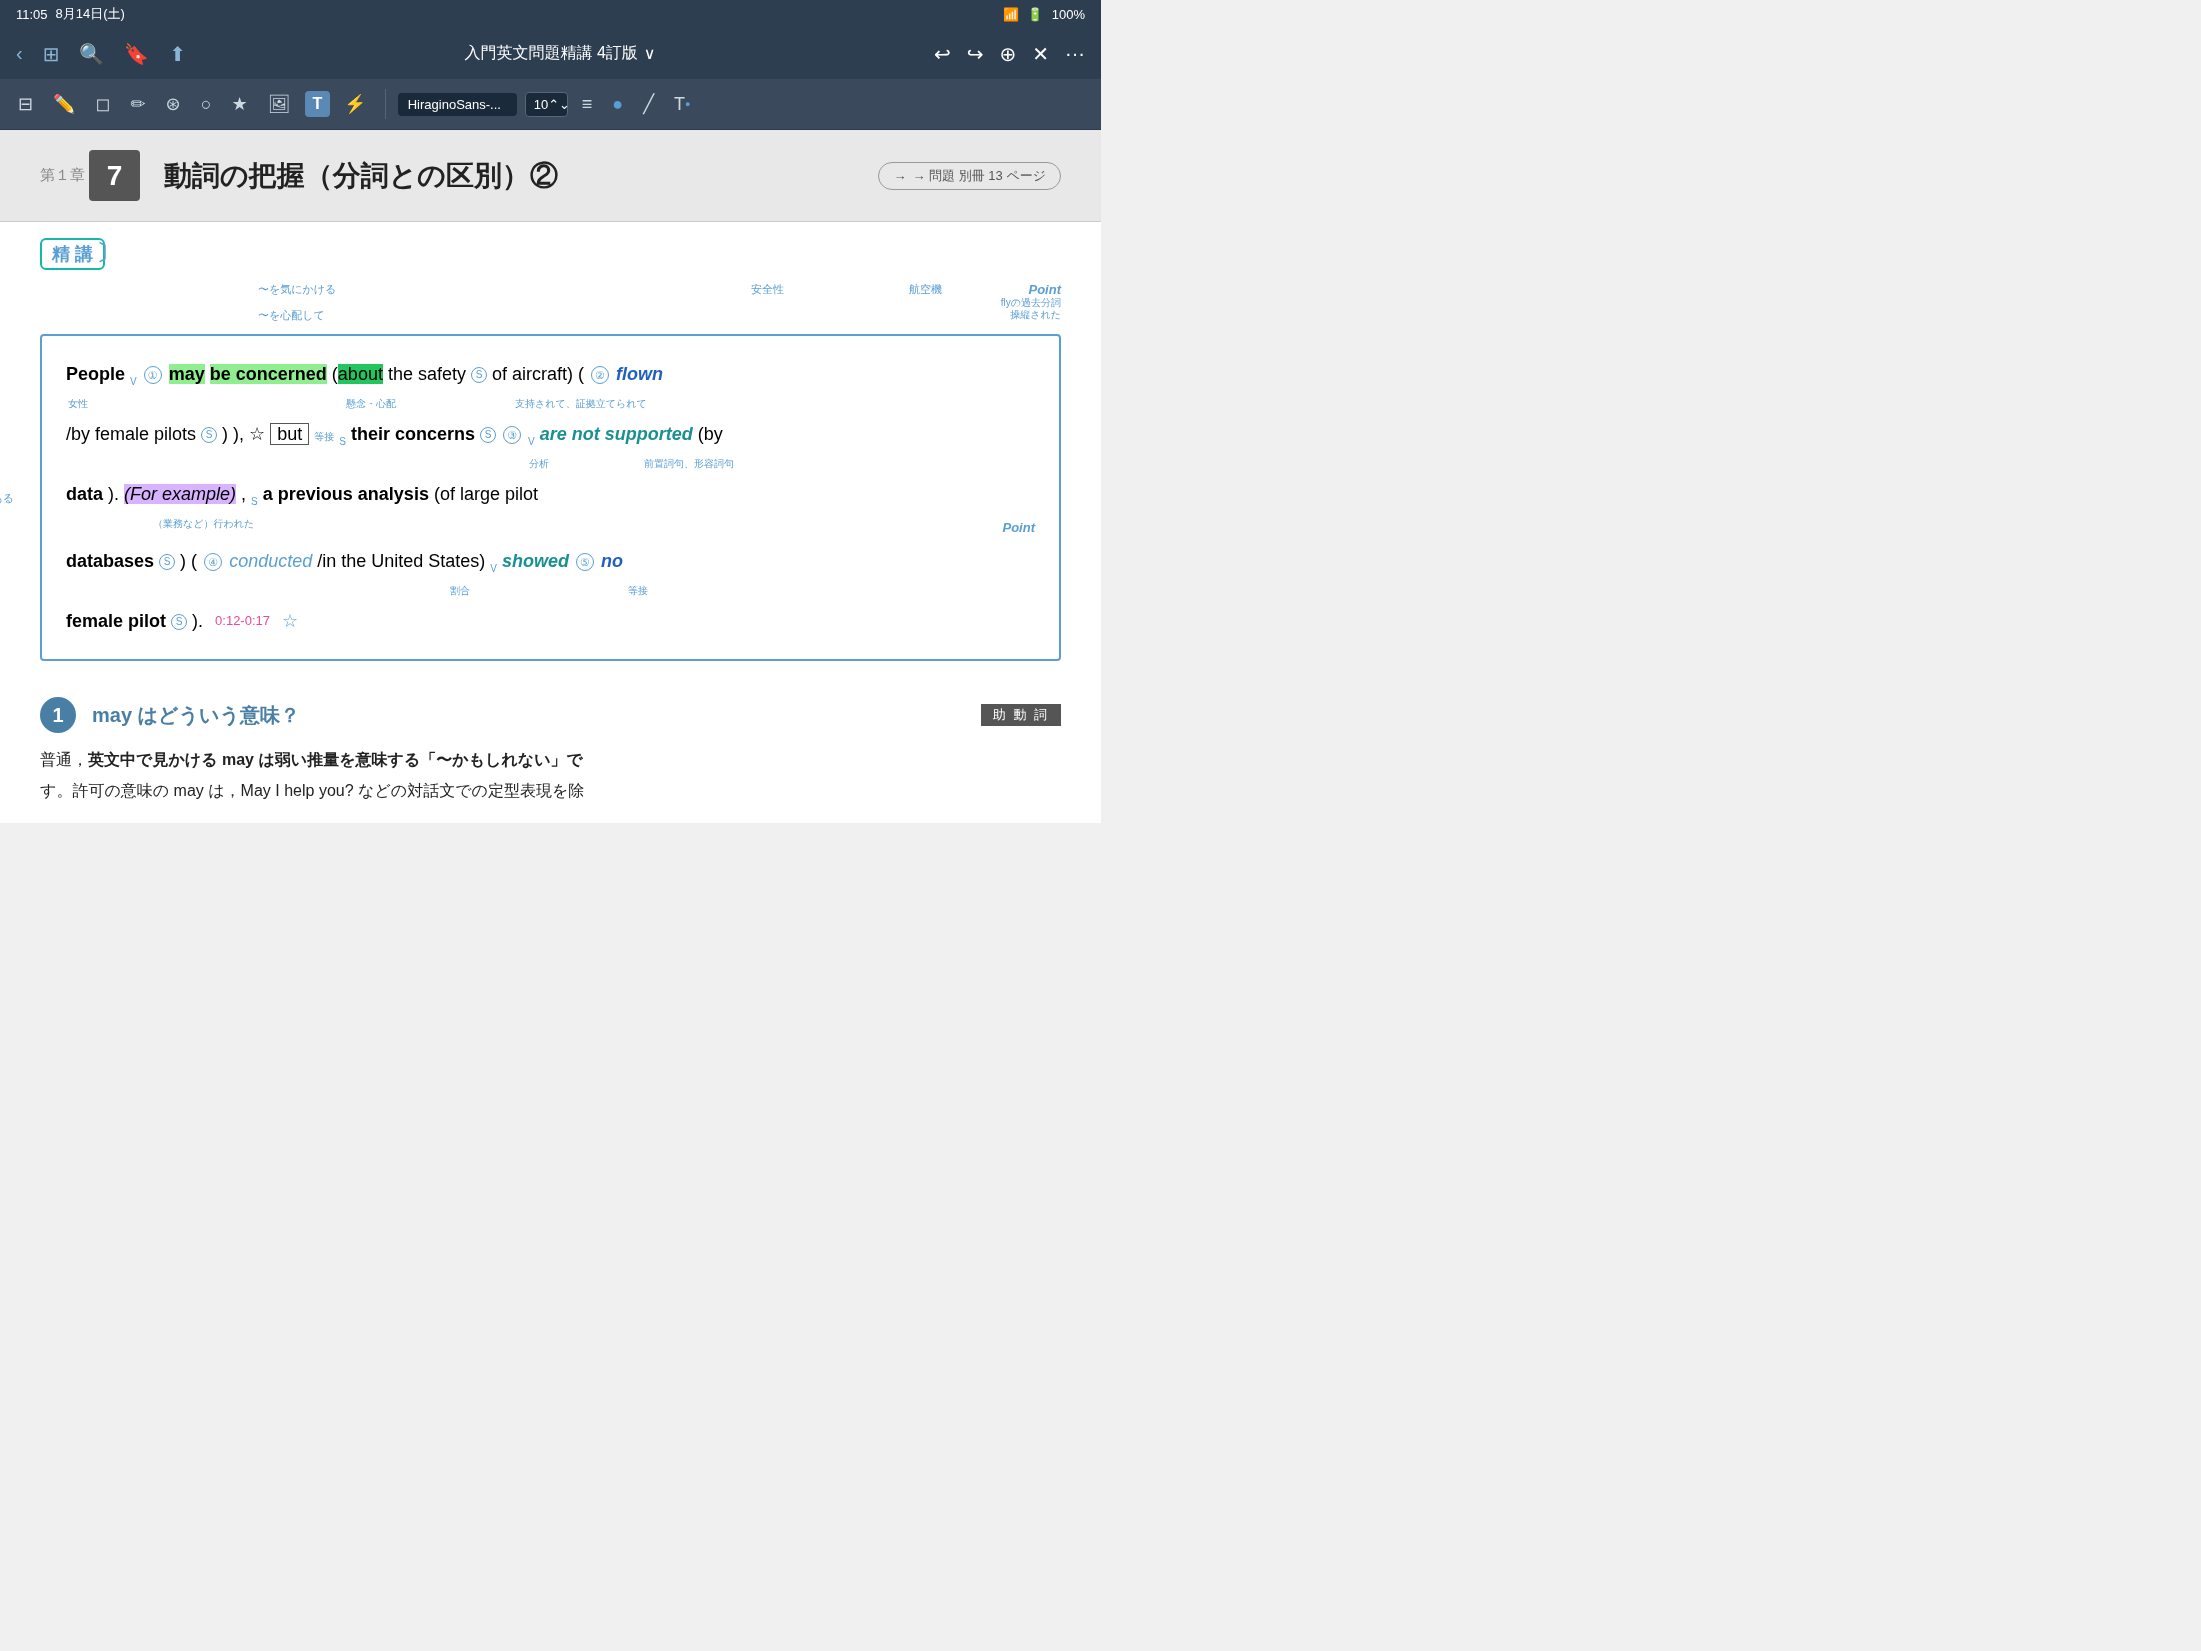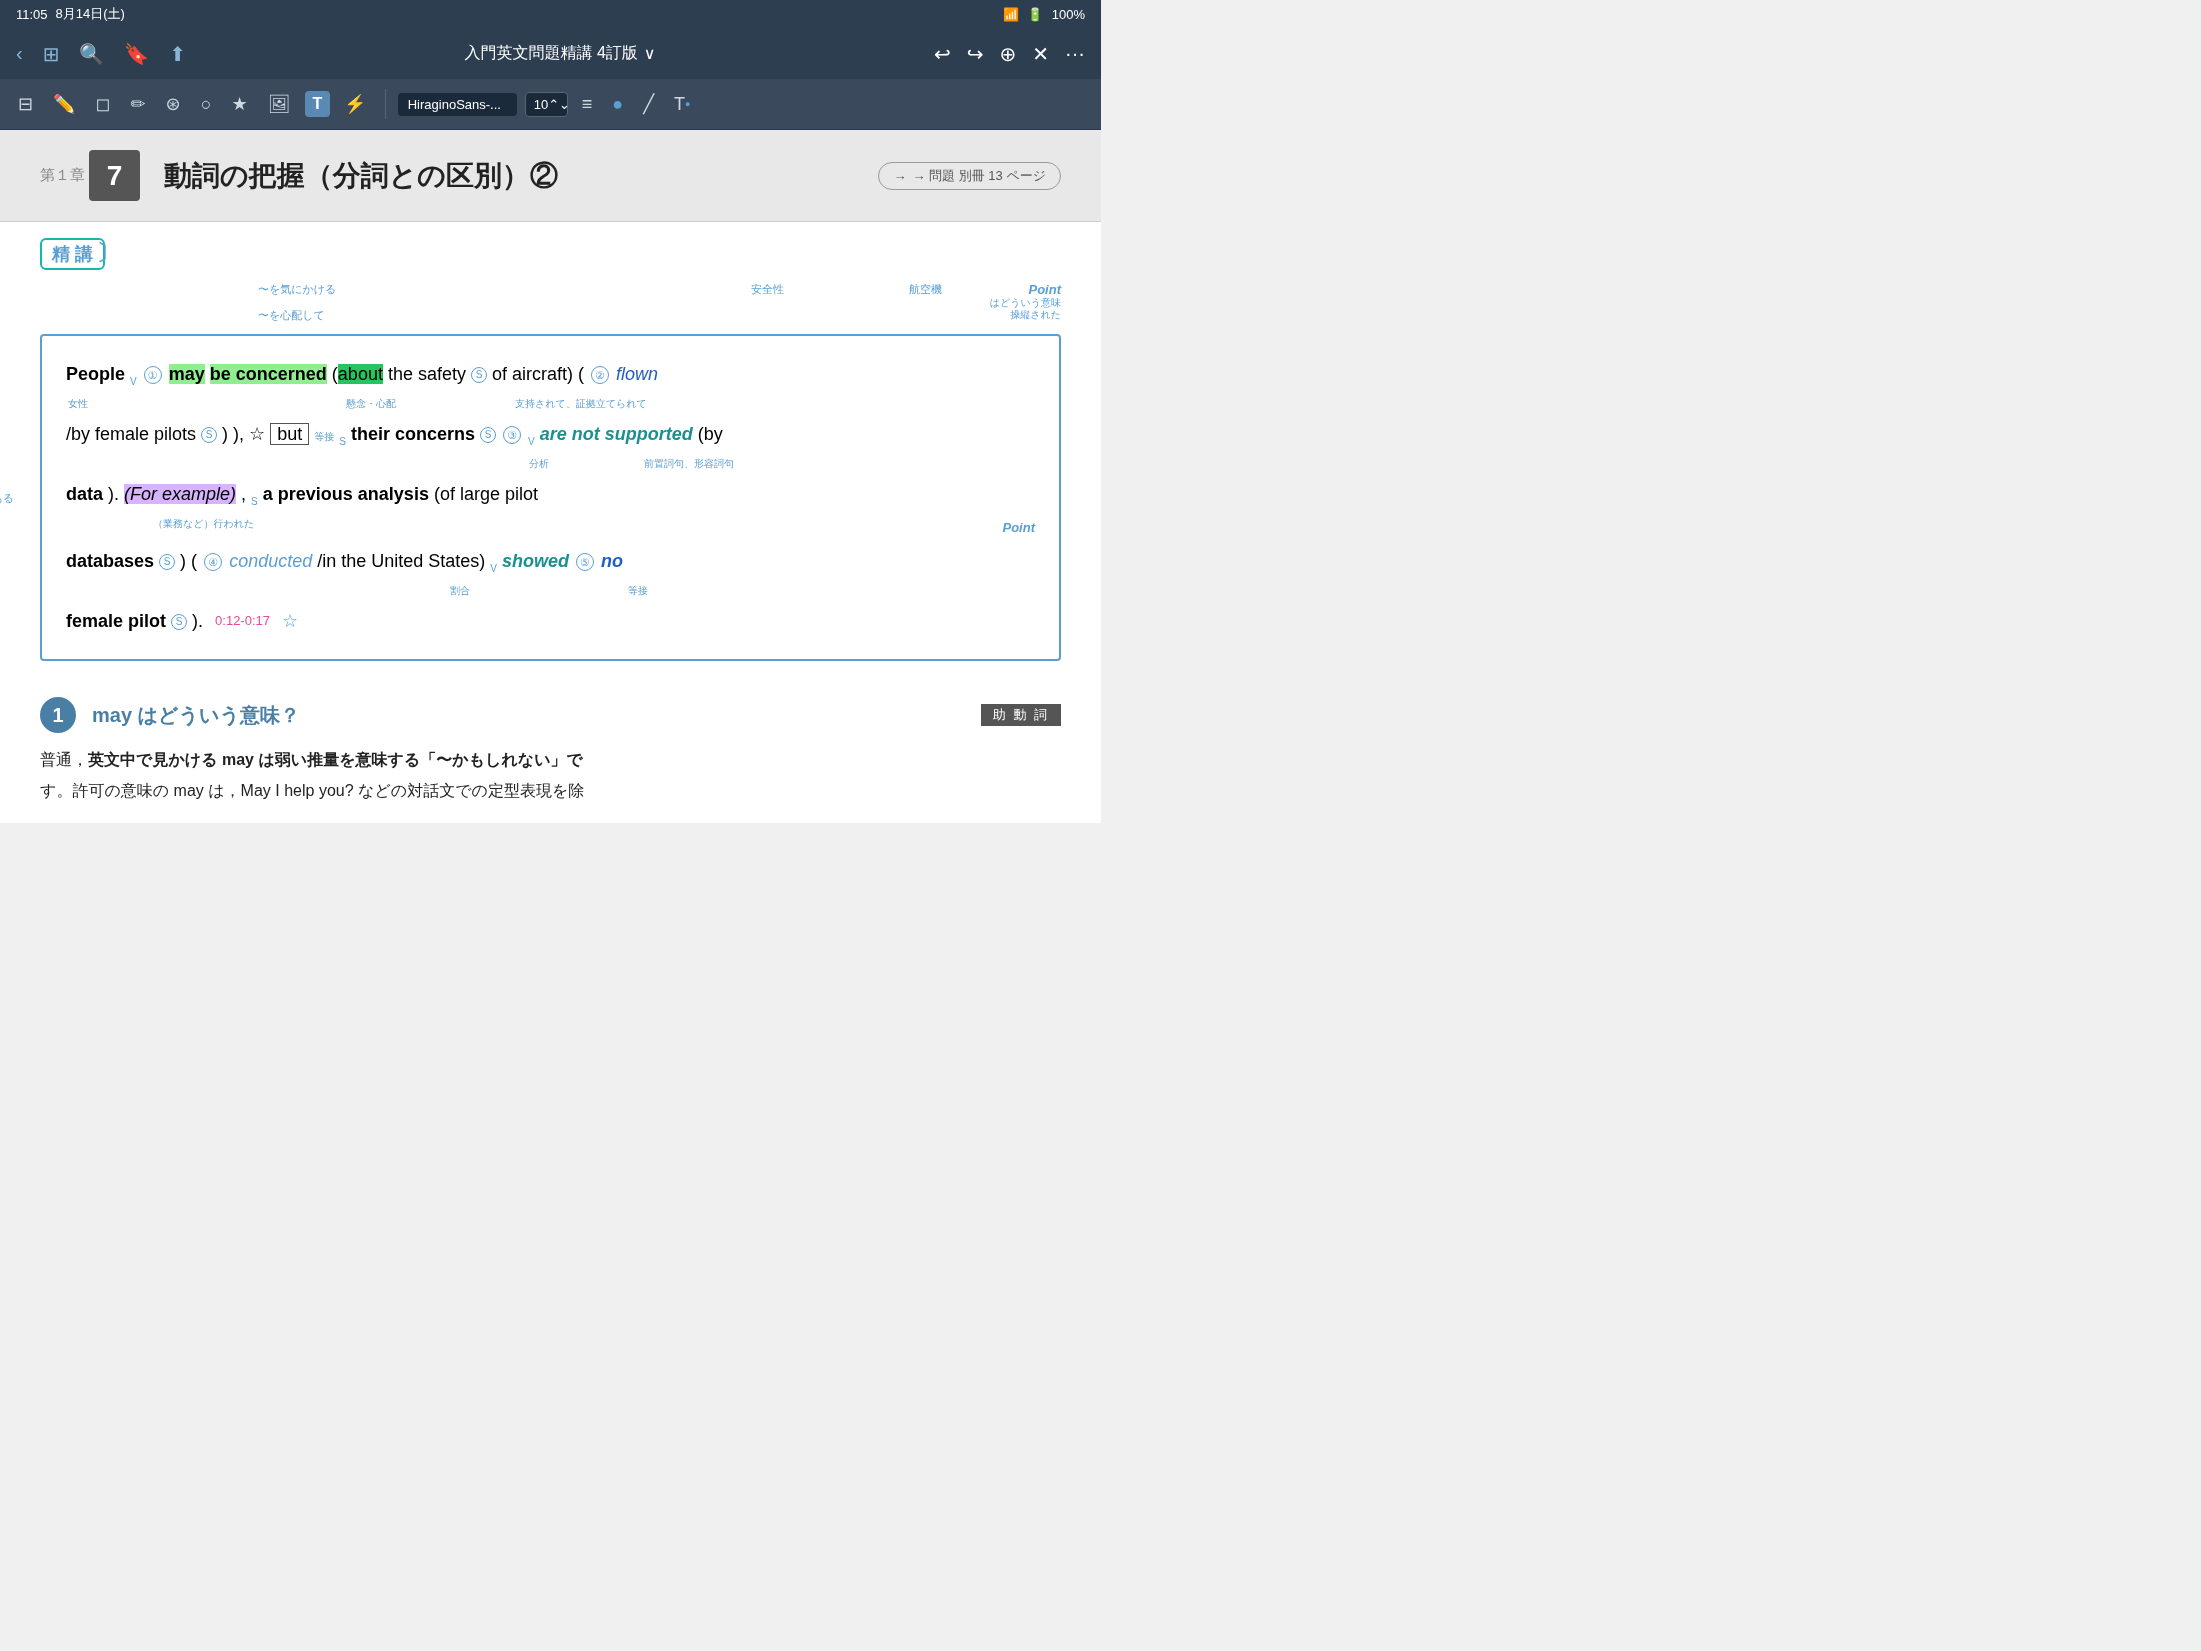--- a/index.html
+++ b/index.html
@@ -159,21 +159,21 @@
     .num-circle {
       display: inline-flex; align-items: center; justify-content: center;
       width: 18px; height: 18px;
       border: 1.5px solid #5a9fd4;
       border-radius: 50%;
       font-size: 11px;
       color: #5a9fd4;
       vertical-align: middle;
       margin: 0 2px;
     }
-    .blue-bold { color: #2060c0; font-weight: normal; font-style: italic; }
+    .blue-bold { color: #2060c0; font-weight: bold; font-style: italic; }
     .teal-bold { color: #1a9090; font-weight: bold; font-style: italic; }
 
     .word-box {
       border: 1.5px solid #555;
       padding: 0 6px;
       display: inline;
     }
 
     
     .point-label {
@@ -327,21 +327,21 @@
   <div style="margin: 16px 40px 4px;">
     <span class="section-精講">精 講</span>
   </div>
 
   <div style="margin: 0 40px; position:relative; height:44px; font-size:11px; color:#5a9fd4;">
     <span style="position:absolute;left:218px;top:0;">〜を気にかける</span>
     <span style="position:absolute;left:218px;top:14px;margin-top:12px;">〜を心配して</span>
     <span style="position:absolute;right:277px;top:0;">安全性</span>
     <span style="position:absolute;right:119px;top:0;">航空機</span>
     <span class="point-label" style="position:absolute;right:0;top:0;">Point</span>
-    <span style="position:absolute;right:0;top:14px;font-size:10px;">はどういう意味</span>
+    <span style="position:absolute;right:0;top:14px;font-size:10px;">flyの過去分詞</span>
     <span style="position:absolute;right:0;top:26px;font-size:10px;">操縦された</span>
   </div>
 
   <div class="main-text-box">
 
     <div style="position:relative;line-height:2;">
       <span class="bold-word">People</span>
       <sub style="font-size:10px;color:#5a9fd4;">V</sub>
       <span class="num-circle">①</span>
       <span class="hl-green"> may</span>

